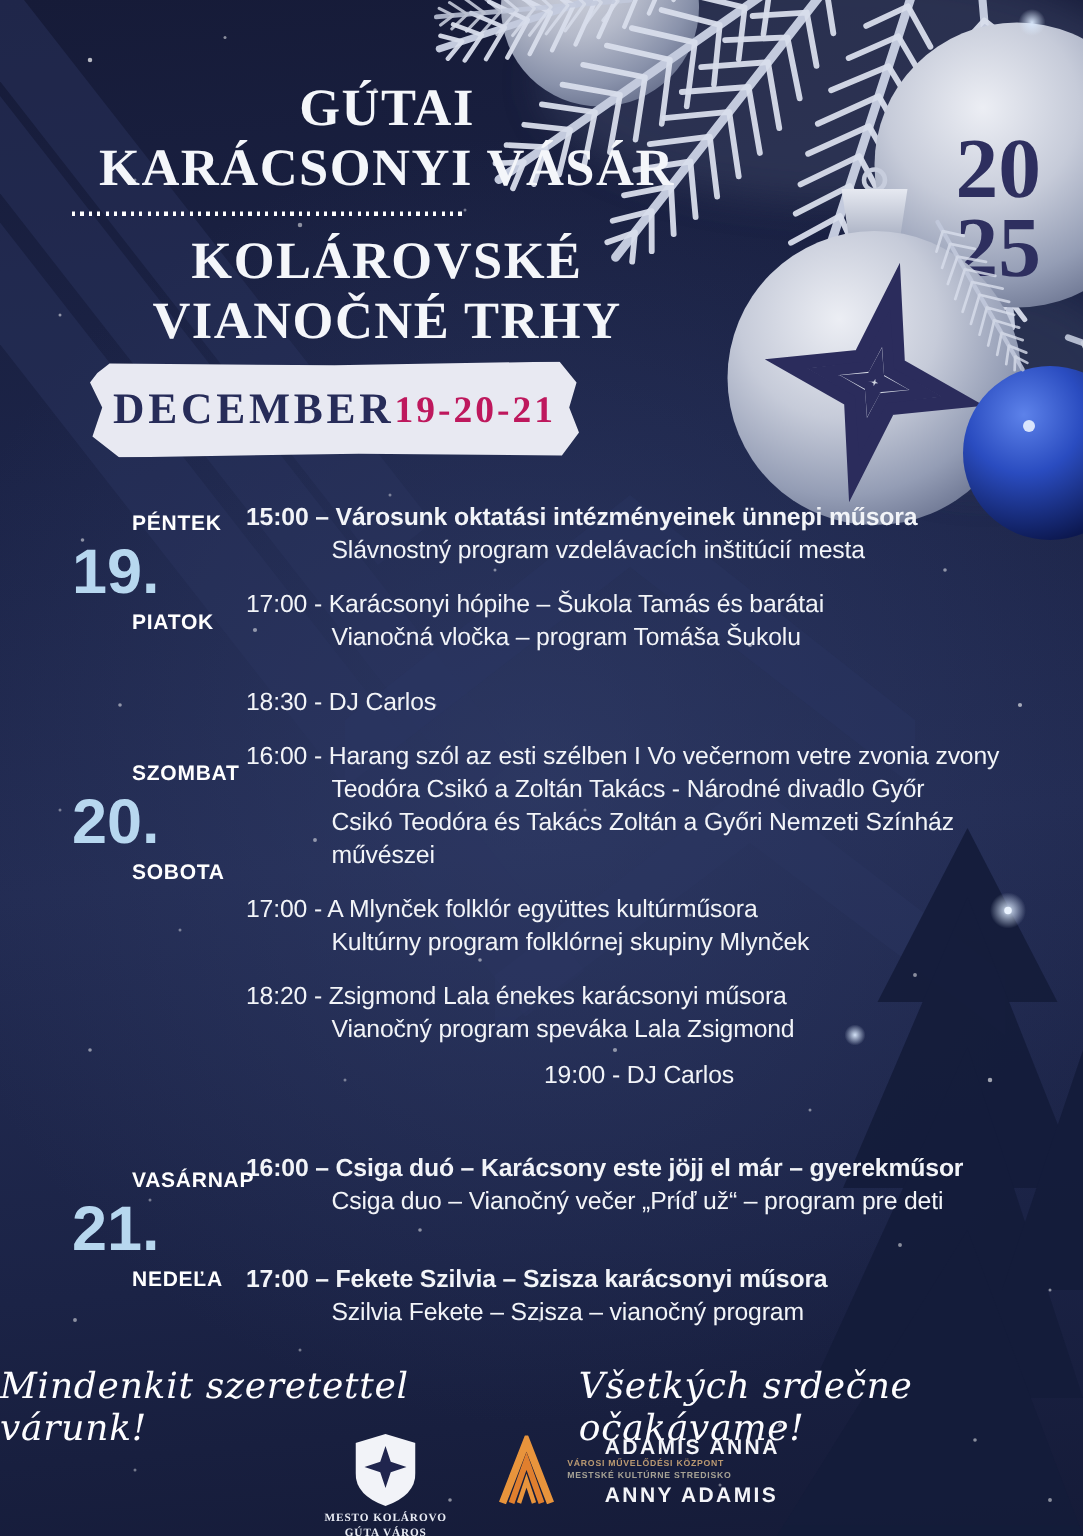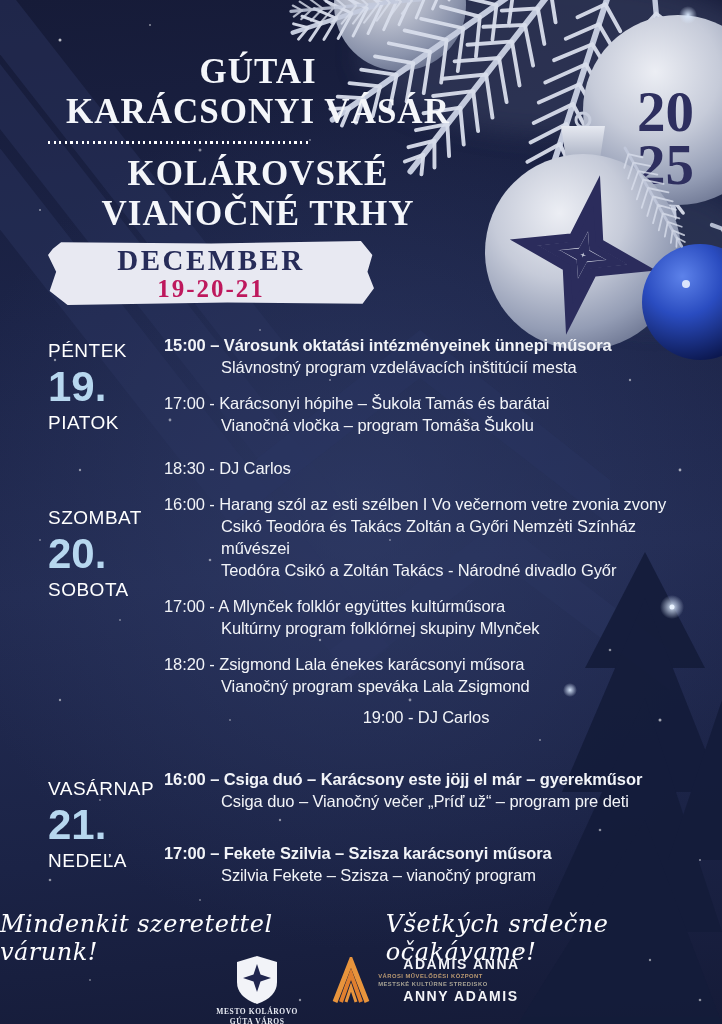--- a/index.html
+++ b/index.html
@@ -12,32 +12,32 @@
   .layer{position:absolute;z-index:3;}
 
   
   .title-block{left:48px;top:52px;width:420px;text-align:center;}
   .title{font-family:"Liberation Serif","DejaVu Serif",serif;font-weight:700;
          font-size:35px;line-height:40px;color:#f4f6fa;letter-spacing:1px;}
   .dotline{width:262px;height:3px;margin:9px 0 10px 0;
     background:repeating-linear-gradient(90deg,#fff 0 2.2px,transparent 2.2px 5.6px);}
 
   
-  .banner{left:48px;top:241px;width:326px;height:64px;background:#e8e9f2;
-    display:flex;flex-direction:column;align-items:center;justify-content:center;
+  .banner{left:60px;top:241px;width:326px;height:64px;background:#e8e9f2;
+    display:flex;flex-direction:row;align-items:center;justify-content:center;
     clip-path:polygon(1.5% 12%,4% 2%,50% 4%,96% 0%,99.5% 22%,98% 48%,100% 74%,96.5% 98%,55% 96%,6% 100%,0.5% 78%,2.5% 48%,0% 22%);}
   .banner .month{font-family:"Liberation Serif","DejaVu Serif",serif;font-weight:700;
     font-size:29px;line-height:30px;color:#272c59;letter-spacing:2.5px;}
   .banner .days{font-family:"Liberation Serif","DejaVu Serif",serif;font-weight:700;
     font-size:25px;line-height:27px;color:#be185d;letter-spacing:2px;}
 
   
   .day-group{position:absolute;left:48px;width:640px;z-index:3;}
   .day-label{position:absolute;left:0;width:96px;display:flex;flex-direction:column;gap:5px;}
-  .day-name{font-size:19px;font-weight:400;color:#fff;letter-spacing:.5px;}
+  .day-name{font-size:14px;font-weight:700;color:#fff;letter-spacing:.5px;margin-left:40px;}
   .day-num{font-size:42px;font-weight:700;color:#b7d7ef;line-height:40px;}
   .events{margin-left:116px;}
   .event{margin-bottom:14px;}
   .event .main{font-size:16.5px;line-height:22px;letter-spacing:-0.1px;}
   .event .main.bold{font-weight:700;}
   .event .sub{font-size:16.5px;line-height:22px;margin-left:57px;letter-spacing:-0.1px;}
   .event.tight{margin-top:-5px;text-align:center;}
 
   
   .thanks{left:0;top:910px;width:722px;display:flex;justify-content:center;gap:52px;
@@ -248,22 +248,22 @@
 
   <div class="day-group" style="top:493px">
     <div class="day-label" style="top:14px">
       <div class="day-name">SZOMBAT</div>
       <div class="day-num">20.</div>
       <div class="day-name">SOBOTA</div>
     </div>
     <div class="events">
       <div class="event">
         <div class="main">16:00 - Harang szól az esti szélben I Vo večernom vetre zvonia zvony</div>
+        <div class="sub">Teodóra Csikó a Zoltán Takács - Národné divadlo Győr</div>
         <div class="sub">Csikó Teodóra és Takács Zoltán a Győri Nemzeti Színház művészei</div>
-        <div class="sub">Teodóra Csikó a Zoltán Takács - Národné divadlo Győr</div>
       </div>
       <div class="event">
         <div class="main">17:00 - A Mlynček folklór együttes kultúrműsora</div>
         <div class="sub">Kultúrny program folklórnej skupiny Mlynček</div>
       </div>
       <div class="event">
         <div class="main">18:20 - Zsigmond Lala énekes karácsonyi műsora</div>
         <div class="sub">Vianočný program speváka Lala Zsigmond</div>
       </div>
       <div class="event tight">

